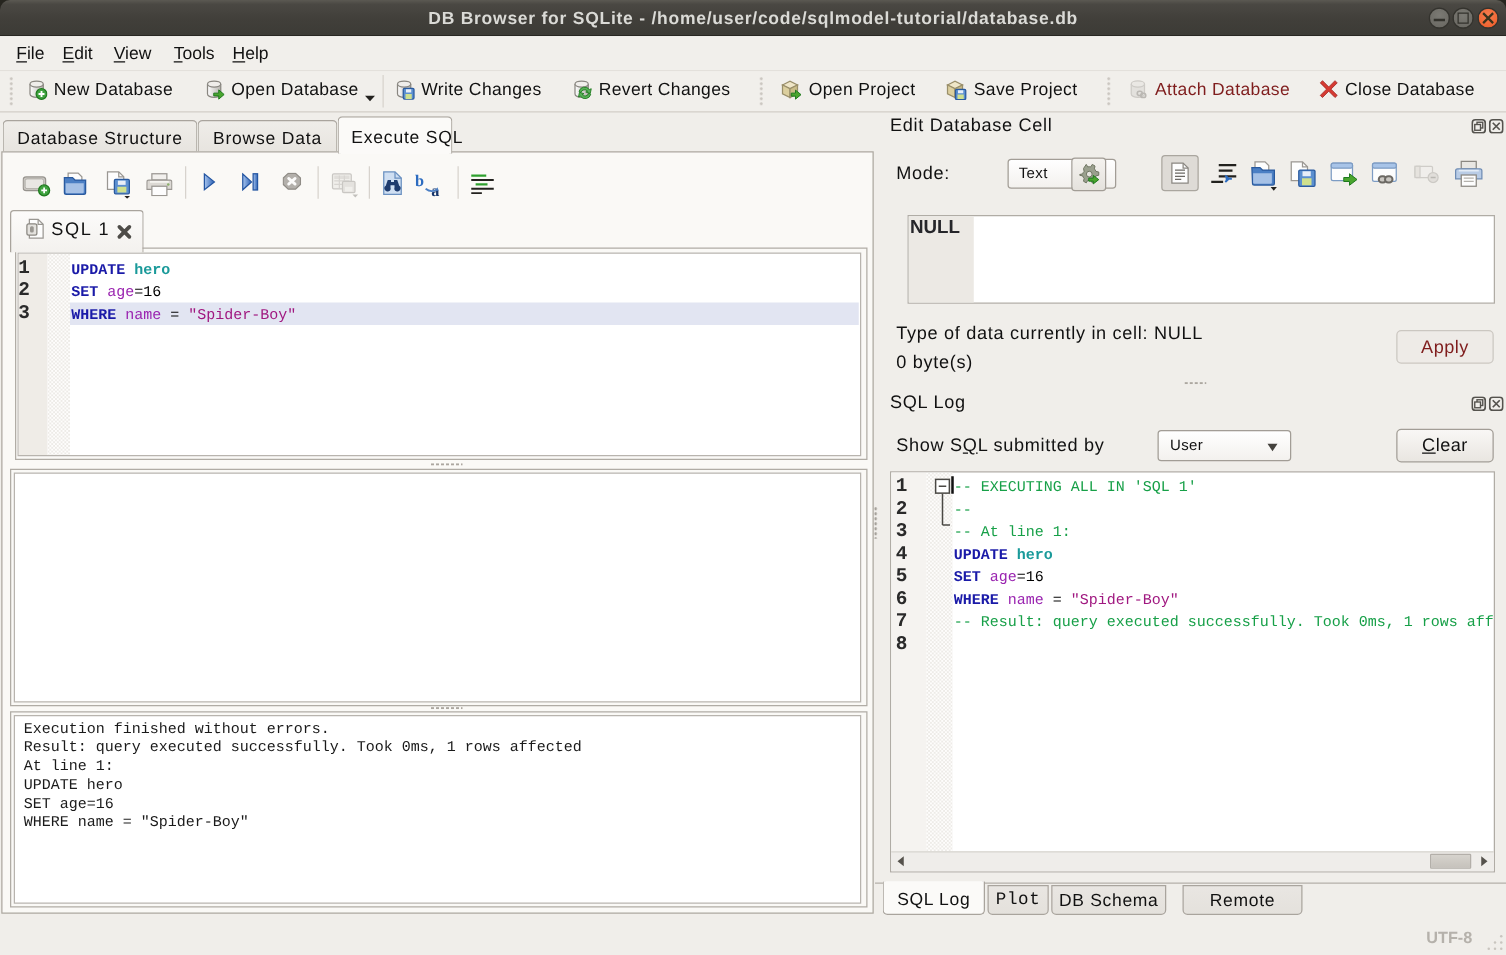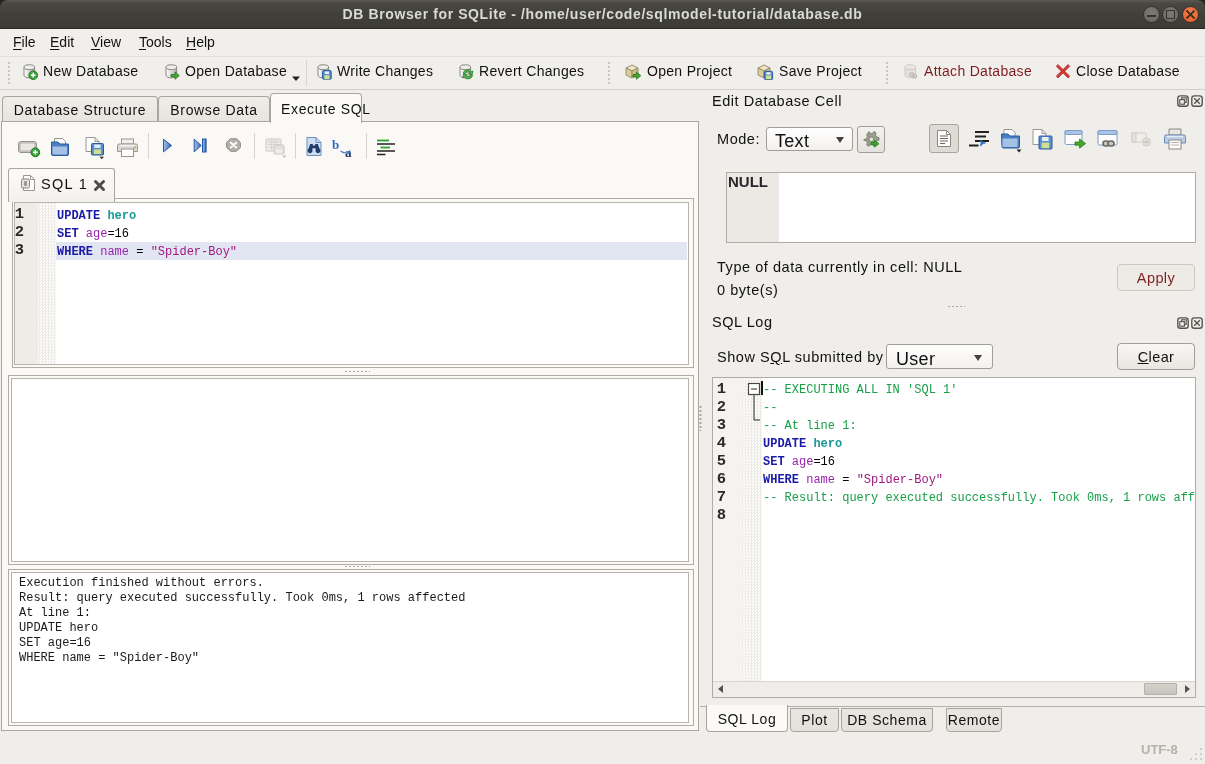--- a/index.html
+++ b/index.html
@@ -45,21 +45,21 @@
   .str{color:#a01880;}
   .cmt{color:#17a048;}
   .gutnum{font-family:"Liberation Mono",monospace;font-size:15.5px;line-height:18px;font-weight:bold;color:#2a2a2a;text-align:right;}
   .checker{background:repeating-conic-gradient(#edebe7 0% 25%,#fefdfc 0% 50%) 0 0/3px 3px;}
   
   .hdots{height:3px;background-image:radial-gradient(circle,#aca7a0 0.9px,transparent 1.1px);background-size:4px 3px;}
   .vdots{width:3px;background-image:radial-gradient(circle,#a5a19a 1px,transparent 1.2px);background-size:3px 4px;}
   
   .docktitle{font-size:14.5px;letter-spacing:0.55px;color:#111;}
   .combo{box-sizing:border-box;border:1px solid #a29d96;border-radius:3px;
-    background:linear-gradient(#ffffff,#f3f1ee);font-size:18px;letter-spacing:0.3px;color:#111;}
+    background:linear-gradient(#ffffff,#f3f1ee);font-size:12px;letter-spacing:0.3px;color:#111;margin-left:40px;}
   .combo .arr{position:absolute;width:0;height:0;border-left:4.5px solid transparent;border-right:4.5px solid transparent;border-top:6px solid #44423d;}
   .btn{box-sizing:border-box;border:1px solid #a29d96;border-radius:4px;
     background:linear-gradient(#f9f7f5,#e9e6e1);font-size:14.5px;letter-spacing:0.4px;color:#111;text-align:center;}
   .btn.disabled{border:1px solid #cbc7c1;background:#eeebe7;color:#7f1d1d;}
   
   .btab{box-sizing:border-box;font-size:14px;letter-spacing:0.55px;color:#111;text-align:center;
     border:1px solid #a9a49d;border-top:1px solid #a9a49d;border-radius:0 0 4px 4px;}
   .btab.active{top:705px;height:27px;background:#fbfaf8;padding-top:6px;border-top:none;z-index:2;}
   .btab.inactive{top:708px;height:24px;background:linear-gradient(#e9e6e2,#e4e1dc);padding-top:3px;}
   #utf8{font-size:13px;font-weight:bold;color:#b5b1ab;}
@@ -402,23 +402,23 @@
 <svg class="abs" style="left:716px;top:684px;" width="10" height="10">
     <path d="M7 1 L2 5 L7 9 Z" fill="#55524c"></path>
   </svg>
 <svg class="abs" style="left:1182px;top:684px;" width="10" height="10">
     <path d="M3 1 L8 5 L3 9 Z" fill="#55524c"></path>
   </svg>
 <div class="abs" style="left:1144px;top:683px;width:33px;height:12px;background:linear-gradient(#d6d3cd,#c6c2bc);border:1px solid #b3afa9;border-radius:1px;box-sizing:border-box;"></div>
 
 <div class="abs" style="left:700px;top:706px;width:505px;height:1px;background:#b4b0a9;"></div>
 <div class="abs btab active" style="left:706px;width:82px;">SQL Log</div>
-<div class="abs btab inactive" style="left:790px;width:49px;">Plot</div>
+<div class="abs btab inactive" style="left:790px;width:49px;font-family:Liberation Mono, monospace;">Plot</div>
 <div class="abs btab inactive" style="left:841px;width:92px;">DB Schema</div>
-<div class="abs btab inactive" style="left:946px;width:56px;">Remote</div>
+<div class="abs btab inactive" style="left:946px;width:96px;">Remote</div>
 
 <svg class="abs" style="left:1177px;top:95px;" width="12" height="12" viewBox="0 0 12 12">
     <rect x="0.8" y="0.8" width="10.4" height="10.4" rx="2.5" fill="none" stroke="#55534e" stroke-width="1.35"></rect>
     <rect x="4.6" y="2.8" width="4.6" height="4.6" fill="none" stroke="#55534e" stroke-width="1.1"></rect>
     <rect x="2.8" y="4.6" width="4.6" height="4.6" fill="#f0eeea" stroke="#55534e" stroke-width="1.1"></rect>
   </svg>
 <svg class="abs" style="left:1191px;top:95px;" width="12" height="12" viewBox="0 0 12 12">
     <rect x="0.8" y="0.8" width="10.4" height="10.4" rx="2.5" fill="none" stroke="#55534e" stroke-width="1.35"></rect>
     <path d="M3.2 3.2 L8.8 8.8 M8.8 3.2 L3.2 8.8" stroke="#55534e" stroke-width="1.35"></path>
   </svg>

